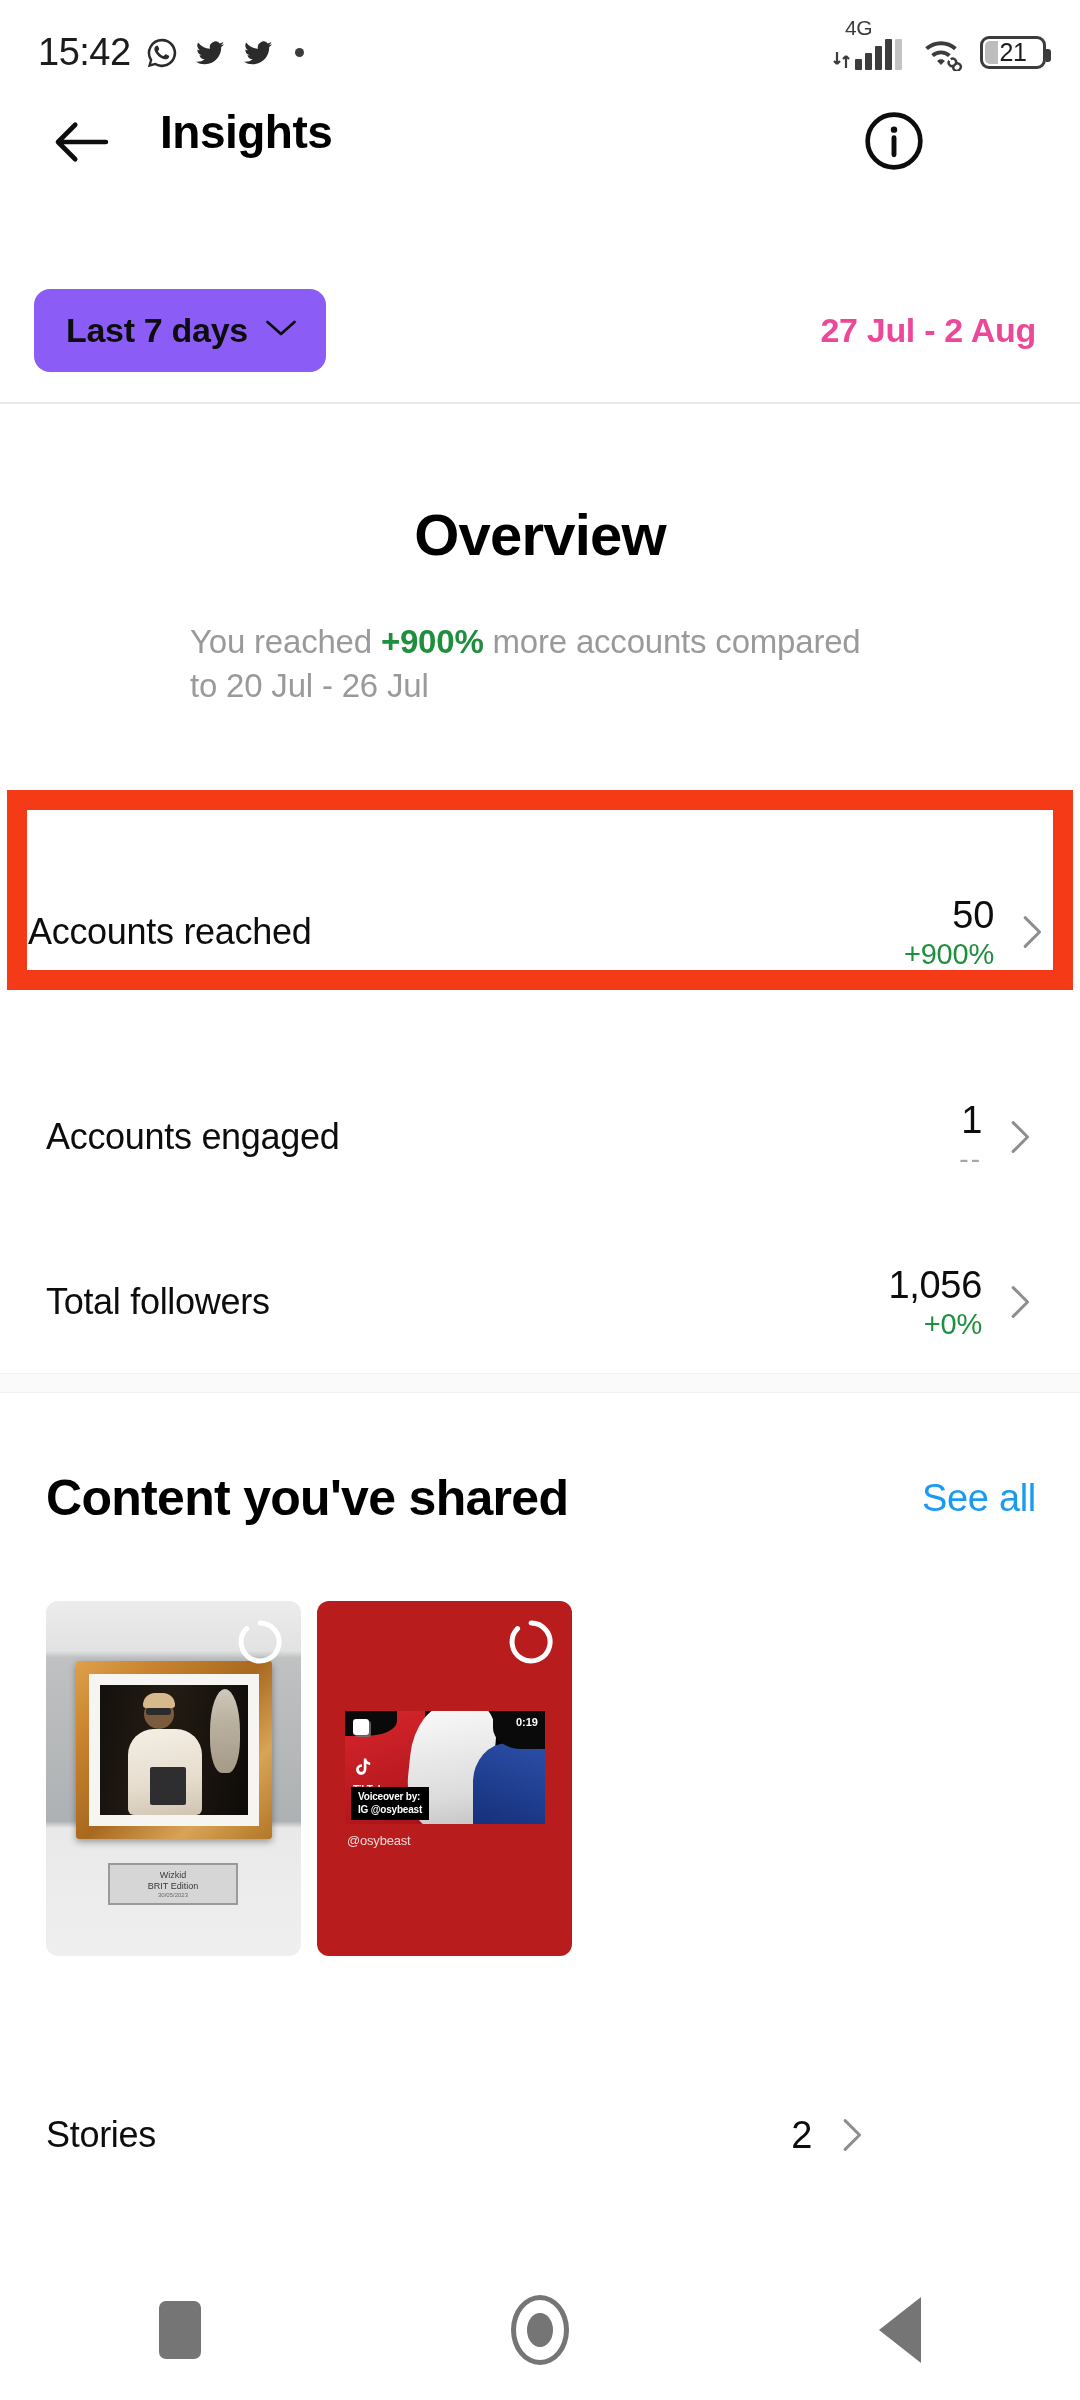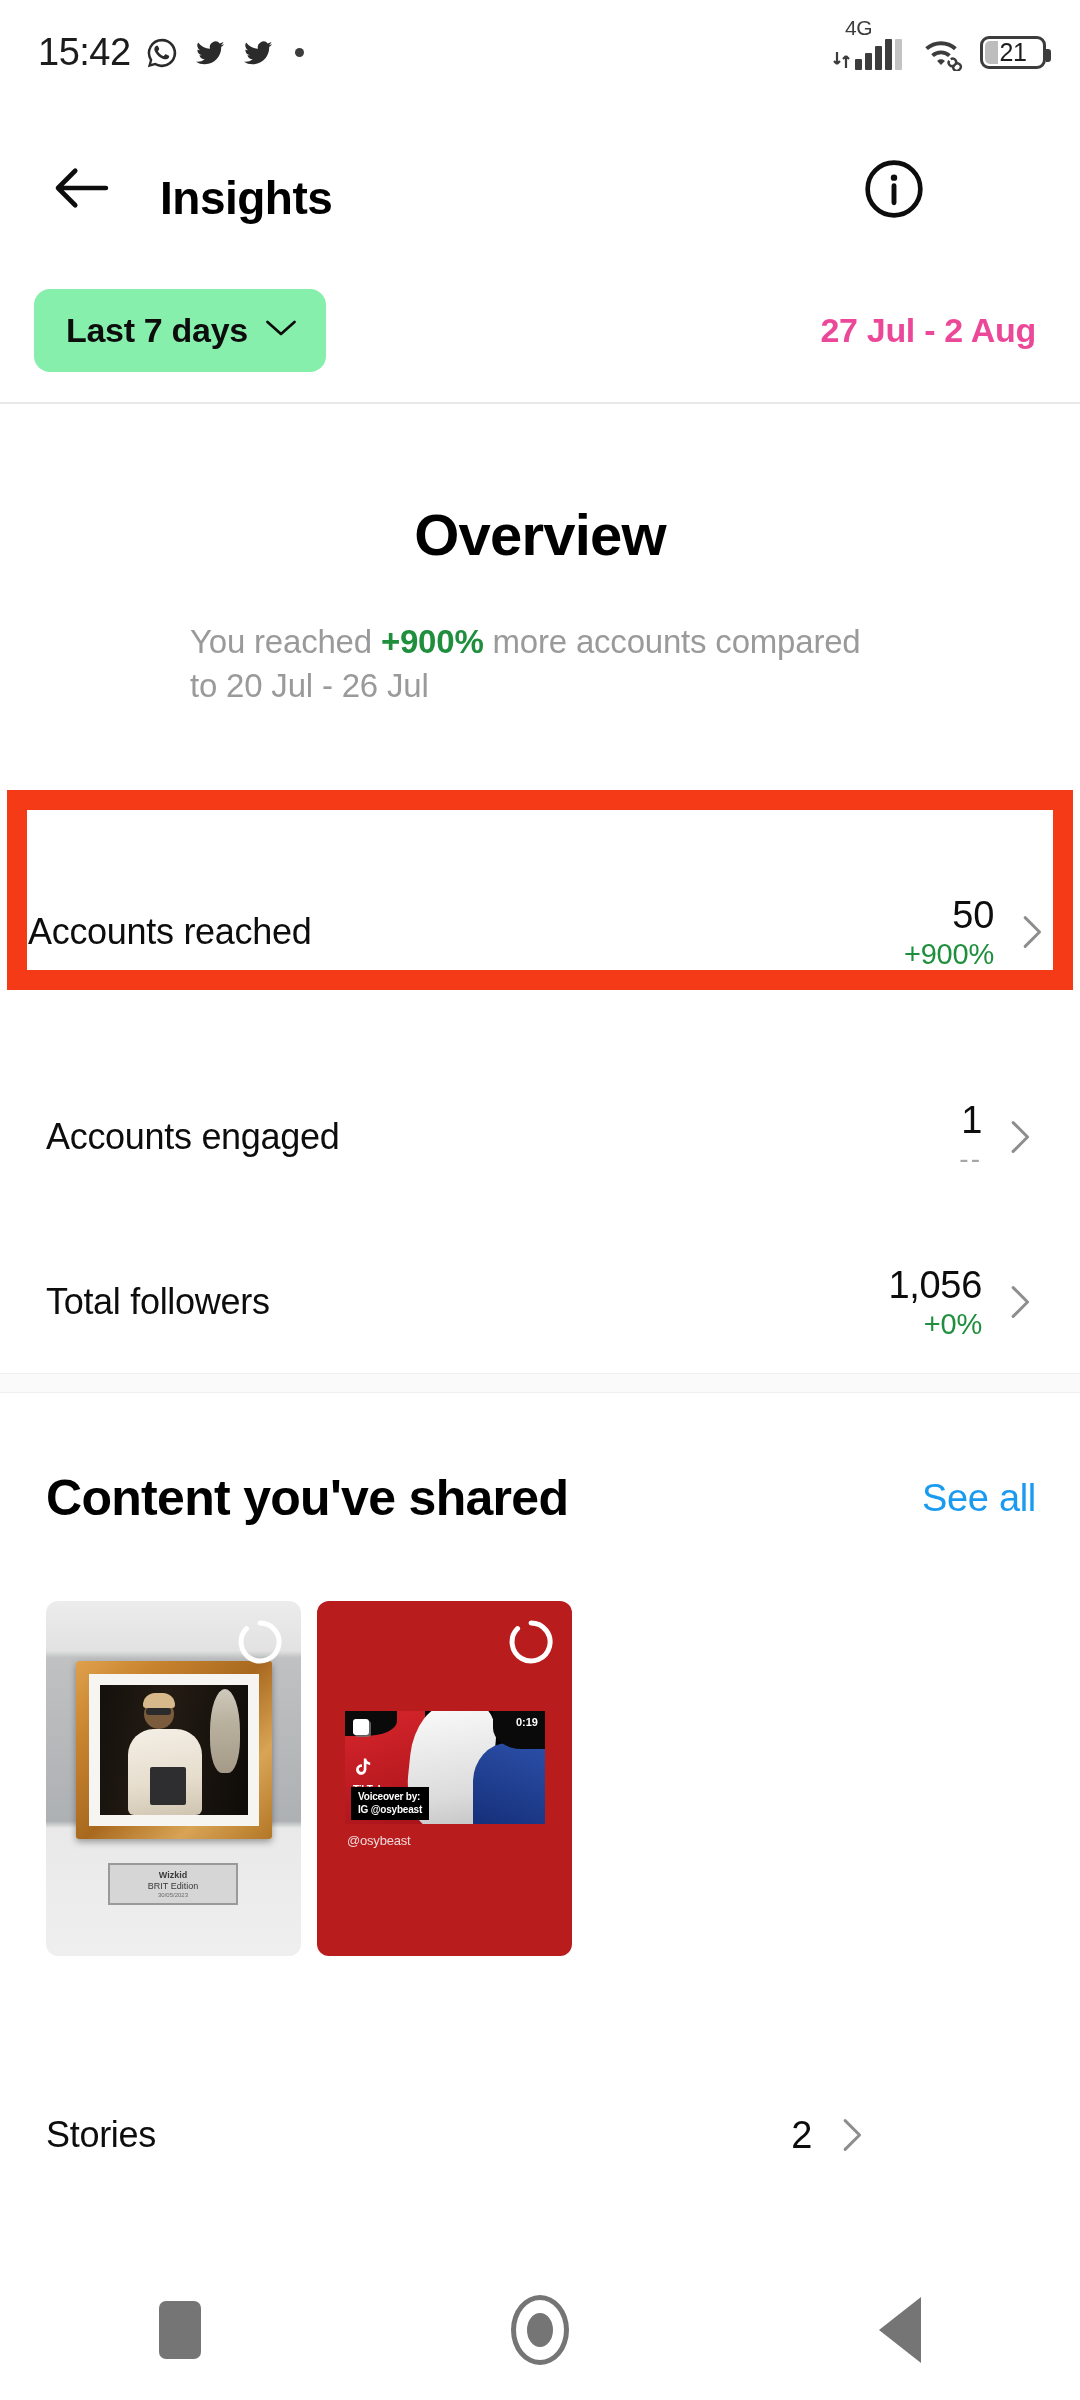--- a/index.html
+++ b/index.html
@@ -41,36 +41,36 @@
   .batt:after {
     content:""; position:absolute; right:-8px; top:10px; width:5px; height:13px;
     background:#3c3c3c; border-radius:0 3px 3px 0;
   }
   .batt-fill { position:absolute; left:2px; top:2px; bottom:2px; width:13px; background:#bdbdbd; border-radius:5px 0 0 5px; }
   .batt-txt { font-size:25px; color:#1c1c1c; position:relative; z-index:2; letter-spacing:-0.5px; }
 
   
   .appbar {
     position:absolute; top:105px; left:0; width:976px; height:120px;
-    display:flex; align-items:flex-end; padding:0 46px 0 44px;
+    display:flex; align-items:flex-start; padding:0 46px 0 44px;
   }
   .back-btn { width:74px; height:74px; display:flex; align-items:center; justify-content:center; cursor:pointer; }
   .page-title { font-size:46px; font-weight:bold; margin-left:42px; letter-spacing:-0.5px; }
   .appbar-spacer { flex:1; }
   .info-btn { width:72px; height:72px; display:flex; align-items:center; justify-content:center; cursor:pointer; }
 
   
   .filterbar {
     position:absolute; top:258px; left:0; width:1080px; height:146px;
     display:flex; align-items:center; justify-content:space-between;
     padding:0 44px 0 34px; border-bottom:2px solid #e9e9e9;
   }
   .range-pill {
     display:flex; align-items:center; gap:18px;
-    background:#86efac; border-radius:16px; padding:22px 30px 22px 32px; cursor:pointer;
+    background:#8b5cf6; border-radius:16px; padding:22px 30px 22px 32px; cursor:pointer;
   }
   .range-pill-label { font-size:34px; font-weight:bold; color:#0d0d0d; letter-spacing:-0.3px; }
   .range-dates { font-size:34px; font-weight:bold; color:#ec4899; letter-spacing:-0.3px; }
 
   
   .overview { position:absolute; top:404px; left:0; width:1080px; }
   .ov-title { text-align:center; font-size:58px; font-weight:bold; margin-top:97px; letter-spacing:-0.8px; }
   .ov-sub {
     font-size:33px; color:#9a9a9a; line-height:1.32;
     margin:52px auto 10px; width:700px; letter-spacing:-0.2px;
@@ -136,21 +136,21 @@
   }
   .t1-head { position:absolute; left:44px; top:14px; width:30px; height:30px; background:#7a5c3c; border-radius:50%; }
   .t1-hat { position:absolute; left:43px; top:8px; width:32px; height:15px; background:#d7b98c; border-radius:16px 16px 4px 4px; }
   .t1-glass { position:absolute; left:46px; top:23px; width:25px; height:7px; background:#2b2b2b; border-radius:3px; }
   .t1-book { position:absolute; left:50px; bottom:10px; width:36px; height:38px; background:#2e2e30; border-radius:2px; }
   .t1-plaque {
     position:absolute; left:62px; top:262px; width:130px; height:42px;
     background:#d6d6d6; border:2px solid #9a9a9a;
     display:flex; flex-direction:column; align-items:center; justify-content:center; gap:1px;
   }
-  .t1-pl-1 { font-size:9px; font-weight:bold; color:#3a3a3a; }
+  .t1-pl-1 { font-size:9px; font-weight:normal; color:#3a3a3a; }
   .t1-pl-2 { font-size:9px; color:#3a3a3a; }
   .t1-pl-3 { font-size:6px; color:#6a6a6a; }
 
   
   .t2 { background:#b91c1c; }
   .t2-video { position:absolute; left:28px; top:110px; width:200px; height:113px; background:#000; overflow:hidden; }
   .t2-red { position:absolute; left:0; top:0; width:40%; height:100%; background:linear-gradient(160deg,#d8262c 0%,#a8131a 100%); }
   .t2-white { position:absolute; left:32%; top:-6%; width:42%; height:112%; background:linear-gradient(170deg,#fbfbfb 0%,#dcdcdc 70%,#c2c2c2 100%); transform:skewX(-6deg); border-radius:40% 30% 35% 45%; }
   .t2-blue { position:absolute; right:0; bottom:0; width:36%; height:72%; background:linear-gradient(200deg,#2b4fa8 0%,#16307a 100%); border-radius:48% 0 0 0; }
   .t2-dark-tl { position:absolute; left:0; top:0; width:26%; height:22%; background:#0a0a0a; border-radius:0 0 60% 0; }

